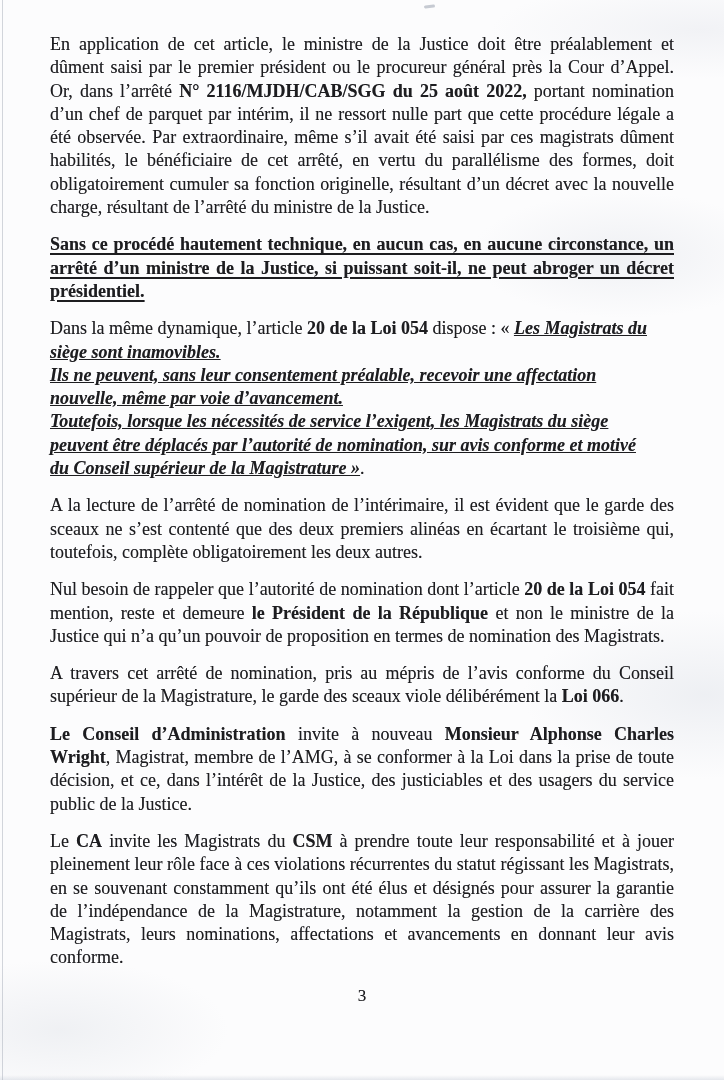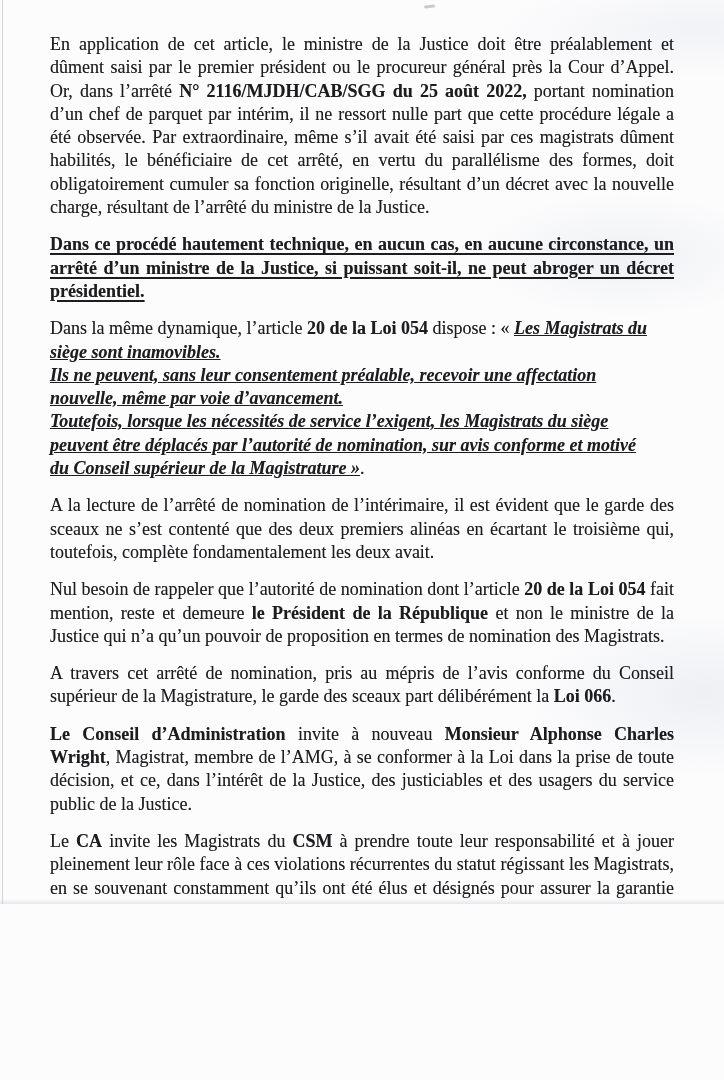--- a/index.html
+++ b/index.html
@@ -3,21 +3,21 @@
 <meta charset="utf-8">
 <style>
   html, body {
     margin: 0;
     padding: 0;
     background: #fcfcfd;
   }
   .page {
     position: relative;
     width: 724px;
-    height: 904px;
+    height: 1080px;
     overflow: hidden;
     font-family: "Liberation Serif", "DejaVu Serif", serif;
     color: #1d1d20;
     background:
       radial-gradient(ellipse 220px 90px at 625px 255px, rgba(224,227,233,0.45), rgba(224,227,233,0) 70%),
       radial-gradient(ellipse 260px 120px at 705px 695px, rgba(220,224,231,0.45), rgba(220,224,231,0) 70%),
       radial-gradient(ellipse 240px 100px at 60px 1030px, rgba(226,229,234,0.5), rgba(226,229,234,0) 70%),
       radial-gradient(ellipse 300px 70px at 700px 30px, rgba(228,230,236,0.45), rgba(228,230,236,0) 70%),
       linear-gradient(0deg, rgba(223,226,232,0.8) 0px, rgba(223,226,232,0) 5px),
       #fcfcfd;
@@ -67,23 +67,23 @@
   }
 </style>
 </head>
 <body>
 
 <div class="page">
   <div class="top-mark"></div>
   <div class="content">
     <div id="paragraph-list">
         <p class="para body-paragraph"><span class="seg-normal">En application de cet article, le ministre de la Justice doit être préalablement et dûment saisi par le premier président ou le procureur général près la Cour d’Appel. Or, dans l’arrêté </span><span class="seg-bold">N° 2116/MJDH/CAB/SGG du 25 août 2022,</span><span class="seg-normal"> portant nomination d’un chef de parquet par intérim, il ne ressort nulle part que cette procédure légale a été observée. Par extraordinaire, même s’il avait été saisi par ces magistrats dûment habilités, le bénéficiaire de cet arrêté, en vertu du parallélisme des formes, doit obligatoirement cumuler sa fonction originelle, résultant d’un décret avec la nouvelle charge, résultant de l’arrêté du ministre de la Justice.</span></p>
-        <p class="para emphasis-paragraph"><span class="seg-bold-underline">Dans ce procédé hautement technique, en aucun cas, en aucune circonstance, un arrêté d’un ministre de la Justice, si puissant soit-il, ne peut abroger un décret présidentiel.</span></p>
+        <p class="para emphasis-paragraph"><span class="seg-bold-underline">Sans ce procédé hautement technique, en aucun cas, en aucune circonstance, un arrêté d’un ministre de la Justice, si puissant soit-il, ne peut abroger un décret présidentiel.</span></p>
         <p class="para quote-paragraph"><span class="seg-normal">Dans la même dynamique, l’article </span><span class="seg-bold">20 de la Loi 054</span><span class="seg-normal"> dispose : « </span><span class="seg-bold-italic">Les Magistrats du</span><br><span class="seg-bold-italic">siège sont inamovibles.</span><br><span class="seg-bold-italic">Ils ne peuvent, sans leur consentement préalable, recevoir une affectation</span><br><span class="seg-bold-italic">nouvelle, même par voie d’avancement.</span><br><span class="seg-bold-italic">Toutefois, lorsque les nécessités de service l’exigent, les Magistrats du siège</span><br><span class="seg-bold-italic">peuvent être déplacés par l’autorité de nomination, sur avis conforme et motivé</span><br><span class="seg-bold-italic">du Conseil supérieur de la Magistrature »</span><span class="seg-normal">.</span></p>
-        <p class="para body-paragraph"><span class="seg-normal">A la lecture de l’arrêté de nomination de l’intérimaire, il est évident que le garde des sceaux ne s’est contenté que des deux premiers alinéas en écartant le troisième qui, toutefois, complète fondamentalement les deux avait.</span></p>
+        <p class="para body-paragraph"><span class="seg-normal">A la lecture de l’arrêté de nomination de l’intérimaire, il est évident que le garde des sceaux ne s’est contenté que des deux premiers alinéas en écartant le troisième qui, toutefois, complète obligatoirement les deux autres.</span></p>
         <p class="para body-paragraph"><span class="seg-normal">Nul besoin de rappeler que l’autorité de nomination dont l’article </span><span class="seg-bold">20 de la Loi 054</span><span class="seg-normal"> fait mention, reste et demeure </span><span class="seg-bold">le Président de la République</span><span class="seg-normal"> et non le ministre de la Justice qui n’a qu’un pouvoir de proposition en termes de nomination des Magistrats.</span></p>
-        <p class="para body-paragraph"><span class="seg-normal">A travers cet arrêté de nomination, pris au mépris de l’avis conforme du Conseil supérieur de la Magistrature, le garde des sceaux part délibérément la </span><span class="seg-bold">Loi 066</span><span class="seg-normal">.</span></p>
+        <p class="para body-paragraph"><span class="seg-normal">A travers cet arrêté de nomination, pris au mépris de l’avis conforme du Conseil supérieur de la Magistrature, le garde des sceaux viole délibérément la </span><span class="seg-bold">Loi 066</span><span class="seg-normal">.</span></p>
         <p class="para body-paragraph"><span class="seg-bold">Le Conseil d’Administration</span><span class="seg-normal"> invite à nouveau </span><span class="seg-bold">Monsieur Alphonse Charles Wright</span><span class="seg-normal">, Magistrat, membre de l’AMG, à se conformer à la Loi dans la prise de toute décision, et ce, dans l’intérêt de la Justice, des justiciables et des usagers du service public de la Justice.</span></p>
         <p class="para body-paragraph"><span class="seg-normal">Le </span><span class="seg-bold">CA</span><span class="seg-normal"> invite les Magistrats du </span><span class="seg-bold">CSM</span><span class="seg-normal"> à prendre toute leur responsabilité et à jouer pleinement leur rôle face à ces violations récurrentes du statut régissant les Magistrats, en se souvenant constamment qu’ils ont été élus et désignés pour assurer la garantie de l’indépendance de la Magistrature, notamment la gestion de la carrière des Magistrats, leurs nominations, affectations et avancements en donnant leur avis conforme.</span></p>
       </div>
     <div class="page-number">3</div>
   </div>
 </div>
 
 </body></html>

